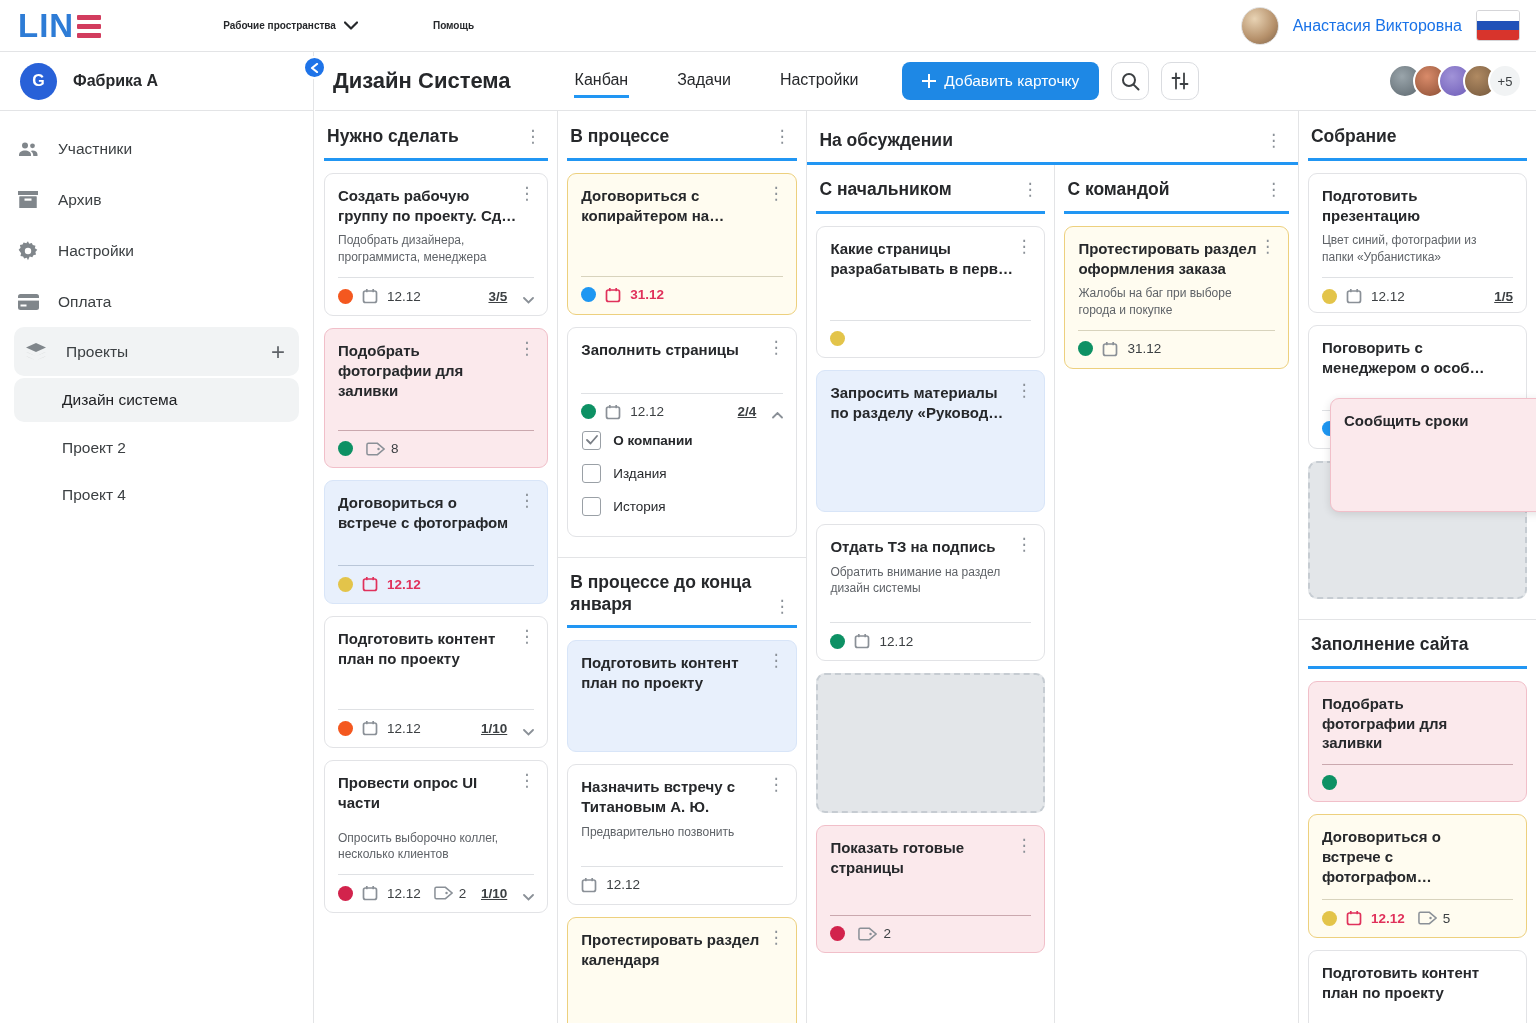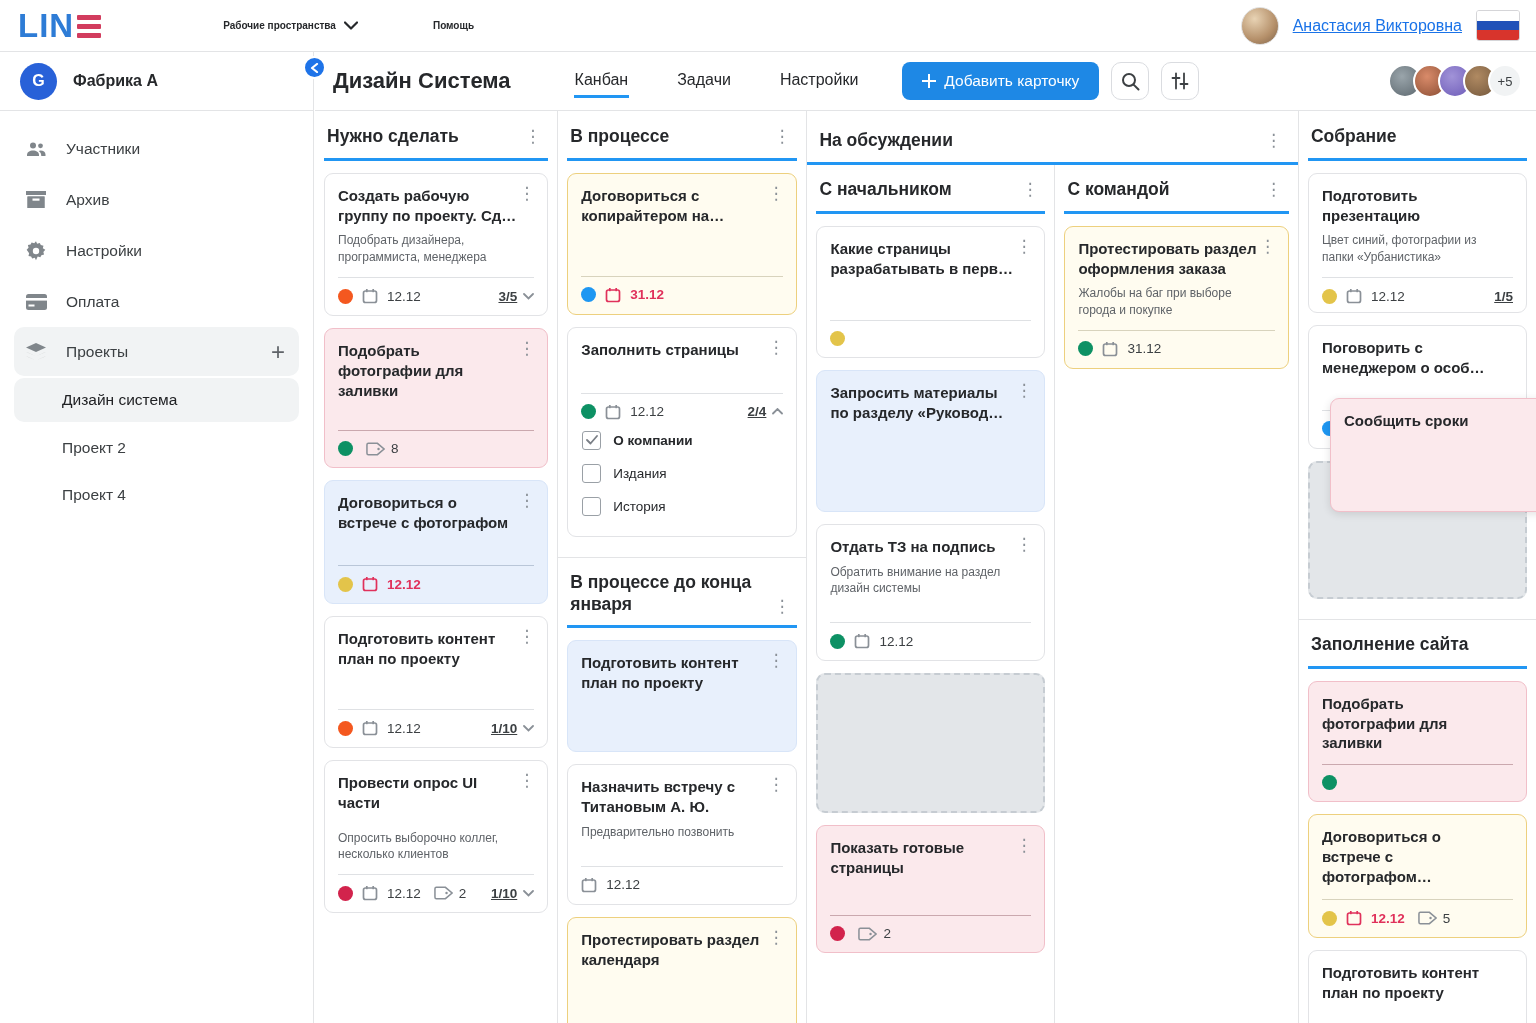--- a/index.html
+++ b/index.html
@@ -11,31 +11,31 @@
   .logo{display:flex;align-items:flex-start;margin-left:18px;gap:3px;cursor:pointer}
   .logo-txt{font-size:33px;line-height:30px;font-weight:700;color:#2e7cd6;letter-spacing:1px}
   .logo-e{display:flex;flex-direction:column;gap:4px;padding-top:4px}
   .logo-e i{display:block;width:24px;height:5px;background:#d23c5e;border-radius:1px}
   .tb-item{display:flex;align-items:center;gap:8px;font-size:10px;font-weight:700;color:#26282b;cursor:pointer}
   .tb-ws{margin-left:122px}
   .tb-help{margin-left:75px}
   .chev{color:#26282b}
   .tb-right{margin-left:auto;display:flex;align-items:center;gap:14px;margin-right:16px}
   .avatar{width:38px;height:38px;border-radius:50%;background:radial-gradient(circle at 35% 30%,#e8d3b4,#b5906a 60%,#7d6148);border:1px solid #e0e0e0}
-  .user-link{font-size:16px;color:#1a73e8;text-decoration:underline;font-weight:500;cursor:pointer}
+  .user-link{font-size:16px;color:#1a73e8;font-weight:500;cursor:pointer}
   .flag{width:44px;height:31px;border:1px solid #d5d5d8;border-radius:3px;overflow:hidden;display:flex;flex-direction:column;cursor:pointer}
   .flag i{flex:1}
   .flag .f-w{background:#fff}.flag .f-b{background:#2151b8}.flag .f-r{background:#d8342c}
   
   .sidebar{position:absolute;top:52px;left:0;width:314px;bottom:0;border-right:1px solid #e3e4e6;background:#fff;z-index:10}
   .ws-head{height:59px;display:flex;align-items:center;gap:16px;padding-left:20px;border-bottom:1px solid #e3e4e6}
   .ws-avatar{width:37px;height:37px;border-radius:50%;background:#2861d8;color:#fff;font-size:16px;font-weight:700;display:flex;align-items:center;justify-content:center}
   .ws-name{font-size:16px;font-weight:700}
   .menu{padding-top:12px}
-  .m-item{display:flex;align-items:center;gap:19px;height:51px;padding:0 25px;font-size:15.5px;font-weight:500;color:#3c4043;cursor:pointer}
+  .m-item{display:flex;align-items:center;gap:19px;height:51px;padding:0 17px;font-size:15.5px;font-weight:500;color:#3c4043;cursor:pointer}
   .m-item .ic{color:#80868b;width:22px;display:flex;justify-content:center}
   .m-projects{background:#f1f3f4;border-radius:10px;margin:0 14px;padding:0 14px 0 11px;height:49px}
   .m-plus{margin-left:auto;font-size:24px;font-weight:400;color:#5f6368;cursor:pointer;line-height:1}
   .p-item{display:flex;align-items:center;height:47px;padding-left:62px;font-size:15.5px;font-weight:500;color:#3c4043;cursor:pointer}
   .p-item.sel{background:#f1f3f4;border-radius:10px;margin:2px 14px;padding-left:48px;height:44px;color:#202124}
   
   .board-head{position:absolute;top:52px;left:315px;right:0;height:59px;display:flex;align-items:center;border-bottom:1px solid #e3e4e6;background:#fff;z-index:15}
   .collapse-btn{position:absolute;left:-12px;top:4px;width:23px;height:23px;border-radius:50%;background:#1e73e8;color:#fff;display:flex;align-items:center;justify-content:center;cursor:pointer;border:2px solid #fff}
   .b-title{font-size:22px;font-weight:700;margin-left:18px}
   .tabs{display:flex;gap:47px;margin-left:63px;align-items:center}
@@ -80,21 +80,21 @@
   .tint-yellow .c-div{border-top-color:#d8d3bd}
   .c-foot{display:flex;align-items:center;gap:9px;padding-top:10px;font-size:13.5px;color:#3c4043}
   .dot{width:15px;height:15px;border-radius:50%;flex:none}
   .dot-orange{background:#f4581f}.dot-green{background:#0d9164}.dot-yellow{background:#e3c44a}.dot-blue{background:#1e97f2}.dot-crimson{background:#d2234c}
   .cal{color:#8a9097}
   .cal.red{color:#e0315b}
   .date{color:#3c4043}
   .date.red{color:#e0315b;font-weight:600}
   .tagwrap{display:flex;align-items:center;gap:6px;margin-left:4px;color:#8a9097}
   .tag-n{color:#3c4043}
-  .counter{margin-left:auto;display:flex;align-items:center;gap:6px}
+  .counter{margin-left:auto;display:flex;align-items:flex-end;gap:16px}
   .counter b{font-weight:600;color:#3c4043;text-decoration:underline;font-size:13.5px}
   .counter .cv{color:#8a9097}
   .checks{padding:4px 0 2px}
   .check-row{display:flex;align-items:center;gap:12px;padding:7px 1px}
   .cbox{width:19px;height:19px;border:1.5px solid #9aa0a6;border-radius:3px;background:#fff;display:flex;align-items:center;justify-content:center;color:#7a7f86;cursor:pointer;flex:none}
   .check-lb{font-size:13.5px;color:#26282b}
   .check-lb.bold{font-weight:700}
   .placeholder{background:#e3e6e9;border:2px dashed #c6ccd2;border-radius:9px;margin-bottom:12px;flex:none}
   .section-div{border-top:1px solid #e3e4e6;margin:8px -9px 0}
   .sec-head{display:flex;align-items:flex-end;justify-content:space-between;border-bottom:3px solid #2196f3;padding:14px 3px 10px;margin-bottom:12px}

